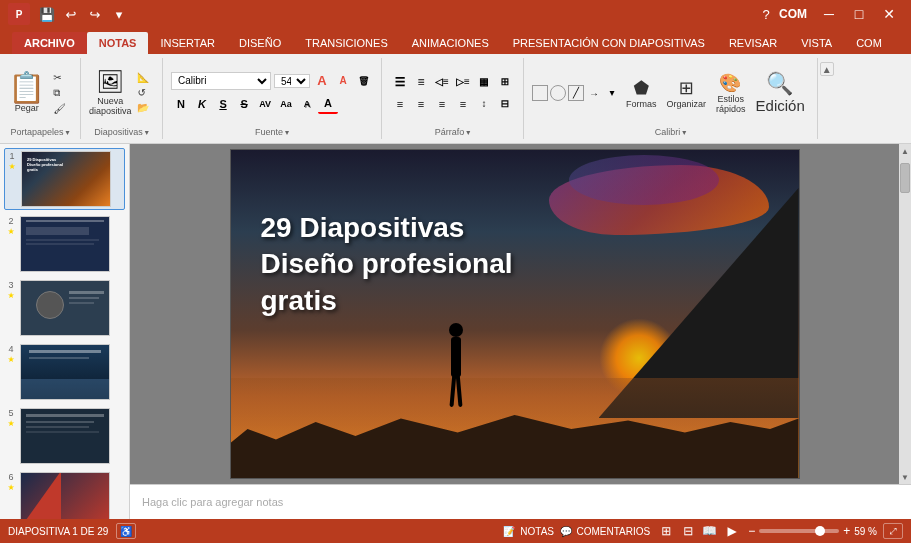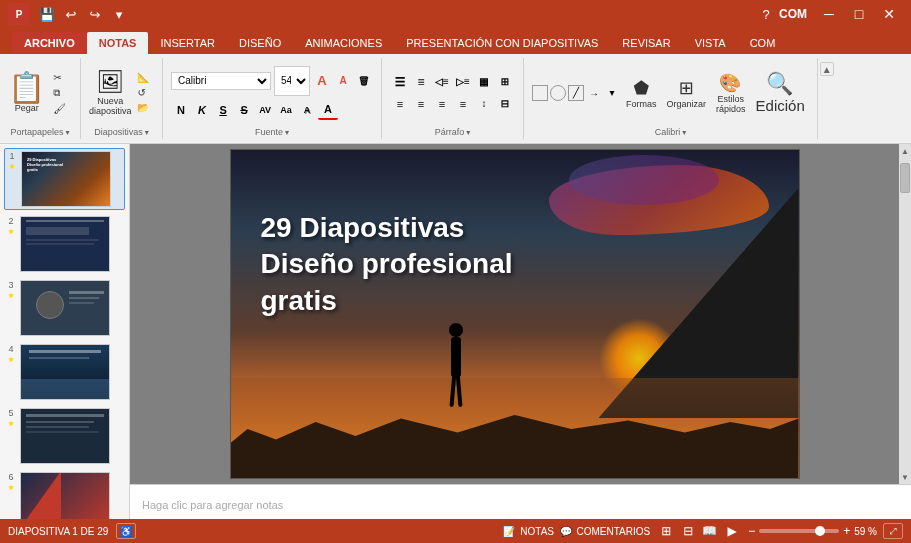--- a/index.html
+++ b/index.html
@@ -88,21 +88,21 @@
     .rbn-btn-large { min-width: 48px; }
     .rbn-btn-small {
       display: flex; align-items: center; gap: 2px;
       padding: 1px 4px; cursor: pointer; border-radius: 2px;
       font-size: 10px; color: #333; white-space: nowrap;
     }
 
     
     .font-row { display: flex; align-items: center; gap: 3px; margin-bottom: 2px; }
     .font-select { width: 100px; height: 18px; font-size: 10px; border: 1px solid #ccc; background: white; padding: 0 2px; }
-    .size-select { width: 36px; height: 30px; font-size: 10px; border: 1px solid #ccc; background: white; padding: 0 2px; }
+    .size-select { width: 36px; height: 14px; font-size: 10px; border: 1px solid #ccc; background: white; padding: 0 2px; }
     .font-btn { width: 18px; height: 18px; display: flex; align-items: center; justify-content: center; cursor: pointer; border-radius: 2px; font-size: 11px; font-weight: bold; }
 
     
     .fmt-row { display: flex; align-items: center; gap: 1px; }
     .fmt-btn { width: 20px; height: 20px; display: flex; align-items: center; justify-content: center; cursor: pointer; border-radius: 2px; font-size: 11px; font-weight: bold; }
 
     
     .main-area { display: flex; height: calc(543px - 28px - 26px - 90px - 24px); }
     .slides-panel {
       width: 130px;
@@ -169,22 +169,22 @@
       text-shadow: 2px 2px 4px rgba(0,0,0,0.7);
       max-width: 320px;
     }
 
     
     .notes-area {
       height: 35px;
       background: white;
       border-top: 1px solid #ccc;
       display: flex;
-      align-items: flex-end;
-      padding: 8px 12px;
+      align-items: center;
+      padding: 0 12px;
       font-size: 11px;
       color: #999;
       width: 100%;
     }
 
     
     .status-bar {
       height: 24px;
       background: #b83b1e;
       display: flex;
@@ -247,20 +247,21 @@
     <div class="title-btn">□</div>
     <div class="title-btn close">✕</div>
   </div>
 </div>
 
 <div class="ribbon-tabs">
   <div class="ribbon-tab archivo">ARCHIVO</div>
   <div class="ribbon-tab active">NOTAS</div>
   <div class="ribbon-tab">INSERTAR</div>
   <div class="ribbon-tab">DISEÑO</div>
+  <div class="ribbon-tab">TRANSICIONES</div>
   <div class="ribbon-tab">ANIMACIONES</div>
   <div class="ribbon-tab">PRESENTACIÓN CON DIAPOSITIVAS</div>
   <div class="ribbon-tab">REVISAR</div>
   <div class="ribbon-tab">VISTA</div>
   <div class="ribbon-tab">COM</div>
 </div>
 
 <div class="ribbon">
 
   <div class="ribbon-group">

